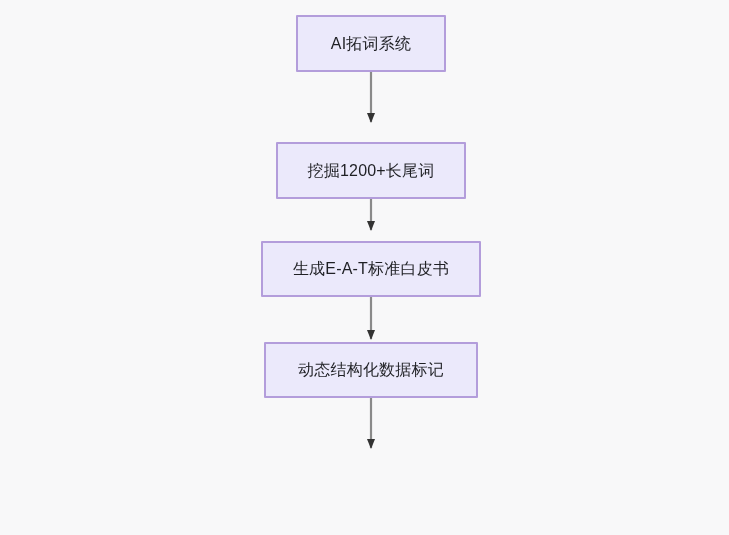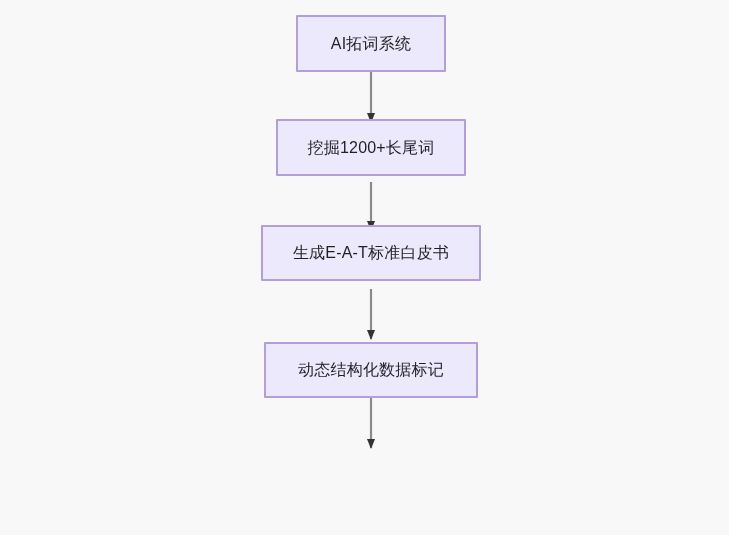--- a/index.html
+++ b/index.html
@@ -39,22 +39,22 @@
   }
   .node-label {
     color: #1f2024;
     font-size: 16px;
     line-height: 1.25;
     letter-spacing: 0.2px;
     white-space: nowrap;
   }
   
   #node-0 { left: 296px; top: 15px;  width: 150px; height: 57px; }
-  #node-1 { left: 276px; top: 119px; width: 190px; height: 57px; }
-  #node-2 { left: 261px; top: 225px; width: 220px; height: 56px; }
+  #node-1 { left: 276px; top: 142px; width: 190px; height: 57px; }
+  #node-2 { left: 261px; top: 241px; width: 220px; height: 56px; }
   #node-3 { left: 264px; top: 342px; width: 214px; height: 56px; justify-content: center; }
   #node-4 { left: 253px; top: 451px; width: 235px; height: 56px; }
 </style>
 </head>
 <body>
 
 <div id="flowchart-canvas">
 
   <svg class="edge-layer" viewBox="0 0 729 535" width="729" height="535" xmlns="http://www.w3.org/2000/svg">
     <defs>

